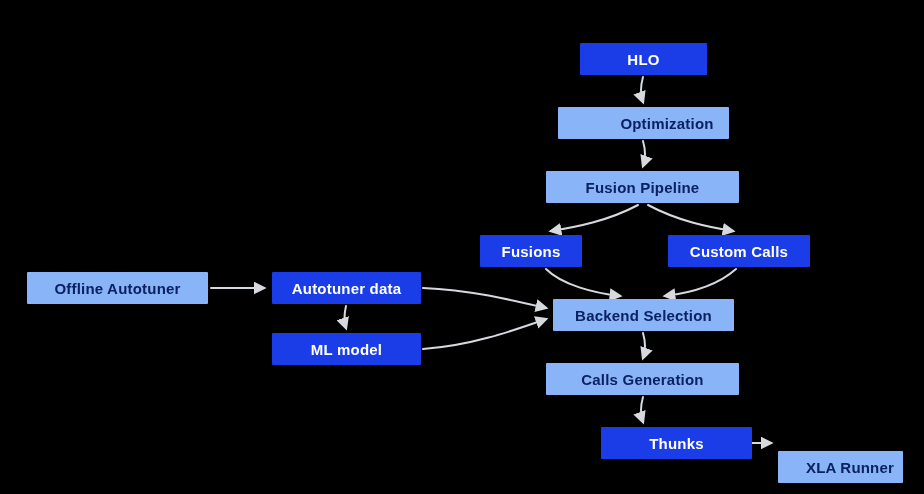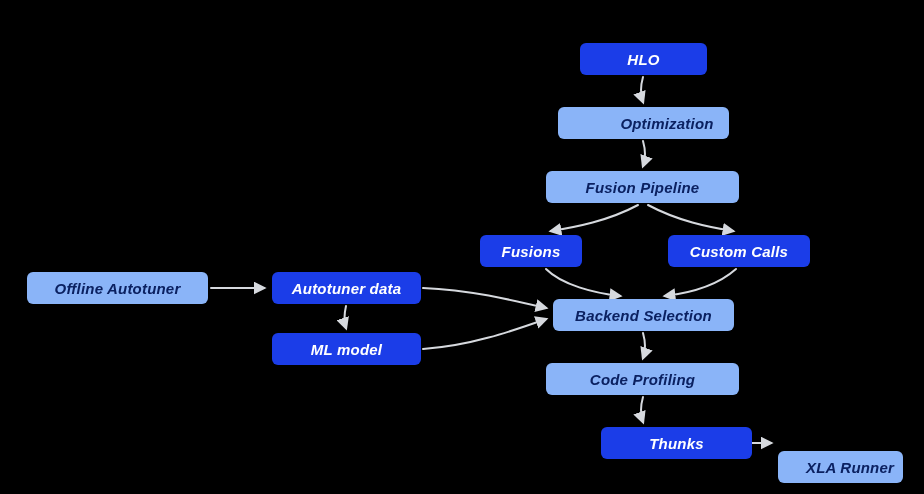--- a/index.html
+++ b/index.html
@@ -13,31 +13,30 @@
   }
   .edges {
     position: absolute;
     left: 0; top: 0;
     width: 924px; height: 494px;
     z-index: 1;
   }
   .node {
     position: absolute;
     height: 32px;
-    border-radius: 6px;
+    border-radius: 1px;
     display: flex;
     align-items: center;
     justify-content: center;
     font-weight: bold;
     font-size: 15px;
     letter-spacing: 0.2px;
     box-sizing: border-box;
     z-index: 2;
     white-space: nowrap;
-    font-style: italic;
   }
   .node.dark  { background: #1b3de8; color: #ffffff; }
   .node.light { background: #8ab4f8; color: #0b2161; }
 
   #n-hlo               { left: 580px; top:  43px; width: 127px; }
   #n-optimization      { left: 558px; top: 107px; width: 171px; padding-left: 47px; }
   #n-fusion-pipeline   { left: 546px; top: 171px; width: 193px; }
   #n-fusions           { left: 480px; top: 235px; width: 102px; }
   #n-custom-calls      { left: 668px; top: 235px; width: 142px; }
   #n-backend-selection { left: 553px; top: 299px; width: 181px; }
@@ -81,20 +80,20 @@
     <path class="edge" d="M643,397 Q639,411 643,422" marker-end="url(#arrowhead)"></path>
     <path class="edge" d="M722,443 L771,443" marker-end="url(#arrowhead)"></path>
   </svg>
 
   <div class="node dark" id="n-hlo">HLO</div>
   <div class="node light" id="n-optimization">Optimization</div>
   <div class="node light" id="n-fusion-pipeline">Fusion Pipeline</div>
   <div class="node dark" id="n-fusions">Fusions</div>
   <div class="node dark" id="n-custom-calls">Custom Calls</div>
   <div class="node light" id="n-backend-selection">Backend Selection</div>
-  <div class="node light" id="n-code-generation">Code Profiling</div>
+  <div class="node light" id="n-code-generation">Calls Generation</div>
   <div class="node dark" id="n-thunks">Thunks</div>
   <div class="node light" id="n-xla-runner">XLA Runner</div>
   <div class="node light" id="n-offline-autotuner">Offline Autotuner</div>
   <div class="node dark" id="n-profiling-data">Autotuner data</div>
   <div class="node dark" id="n-ml-model">ML model</div>
 
 </div>
 
 </body></html>

